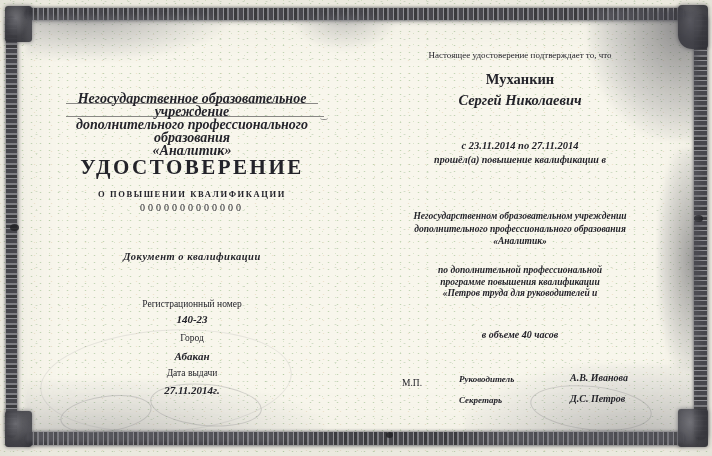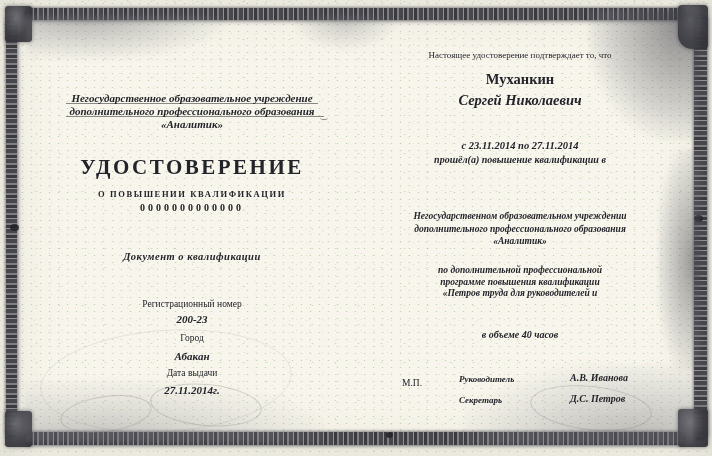--- a/index.html
+++ b/index.html
@@ -64,24 +64,24 @@
   .rule{position:absolute;height:1px;background:rgba(45,45,50,.55);}
   .rule1{left:66px;top:103px;width:252px;}
   .rule2{left:66px;top:116px;width:258px;}
   .rule2::after{content:"";position:absolute;right:-4px;top:-1px;width:8px;height:4px;
                 border-radius:50%;border-bottom:1px solid rgba(45,45,50,.55);}
   
   .col{position:absolute;text-align:center;}
   .col-left{left:62px;top:0;width:260px;}
   .col-right{left:395px;top:0;width:250px;}
   .t{position:absolute;width:100%;left:0;}
-  .org-left{top:92px;font-size:11px;line-height:13px;font-style:italic;font-weight:600;}
+  .org-left{top:92px;font-size:14px;line-height:13px;font-style:italic;font-weight:600;}
   .title{top:155px;font-size:21px;font-weight:bold;letter-spacing:2.5px;}
   .subtitle{top:189px;font-size:8.5px;font-weight:bold;letter-spacing:1.6px;}
-  .serial{top:202px;font-size:10px;font-weight:bold;letter-spacing:3px;}
+  .serial{top:202px;font-size:10px;font-weight:normal;letter-spacing:3px;}
   .doctype{top:251px;font-size:10.5px;font-style:italic;font-weight:600;letter-spacing:.5px;text-align:center;}
   .reg-label{top:299px;font-size:9.5px;}
   .reg-value{top:313px;font-size:11px;font-style:italic;font-weight:600;}
   .city-label{top:333px;font-size:9.5px;}
   .city-value{top:350px;font-size:11px;font-style:italic;font-weight:700;}
   .date-label{top:368px;font-size:9.5px;}
   .date-value{top:384px;font-size:11px;font-style:italic;font-weight:600;}
   .confirm{top:50px;font-size:9px;}
   .surname{top:71px;font-size:14.5px;font-weight:600;}
   .fullname{top:92px;font-size:14.5px;font-style:italic;font-weight:600;}
@@ -132,21 +132,21 @@
     <div class="t org-left">
       <div>Негосударственное образовательное учреждение</div>
       <div>дополнительного профессионального образования</div>
       <div>«Аналитик»</div>
     </div>
     <div class="t title">УДОСТОВЕРЕНИЕ</div>
     <div class="t subtitle">О ПОВЫШЕНИИ КВАЛИФИКАЦИИ</div>
     <div class="t serial">0000000000000</div>
     <div class="t doctype">Документ о квалификации</div>
     <div class="t reg-label">Регистрационный номер</div>
-    <div class="t reg-value">200-23</div>
+    <div class="t reg-value">140-23</div>
     <div class="t city-label">Город</div>
     <div class="t city-value">Абакан</div>
     <div class="t date-label">Дата выдачи</div>
     <div class="t date-value">27.11.2014г.</div>
   </div>
 
   <div class="col col-right">
     <div class="t confirm">Настоящее удостоверение подтверждает то, что</div>
     <div class="t surname">Муханкин</div>
     <div class="t fullname">Сергей Николаевич</div>

